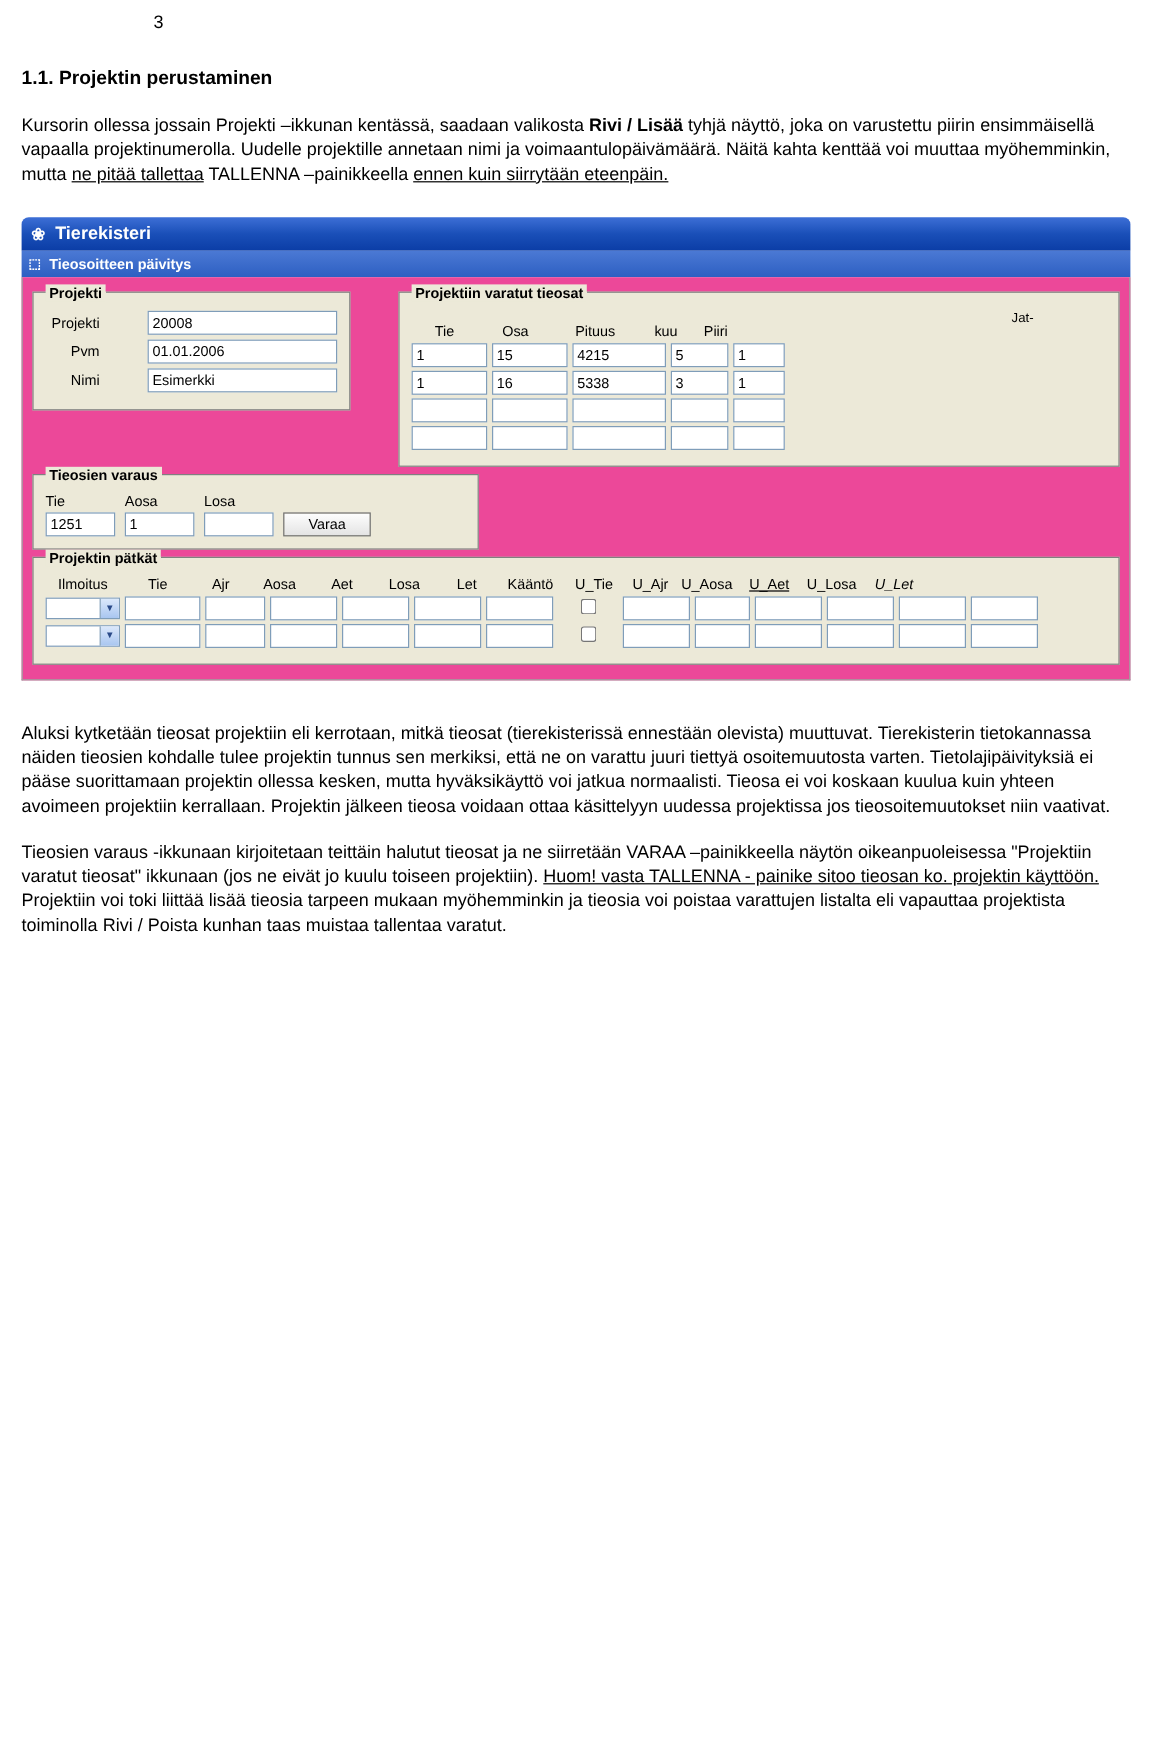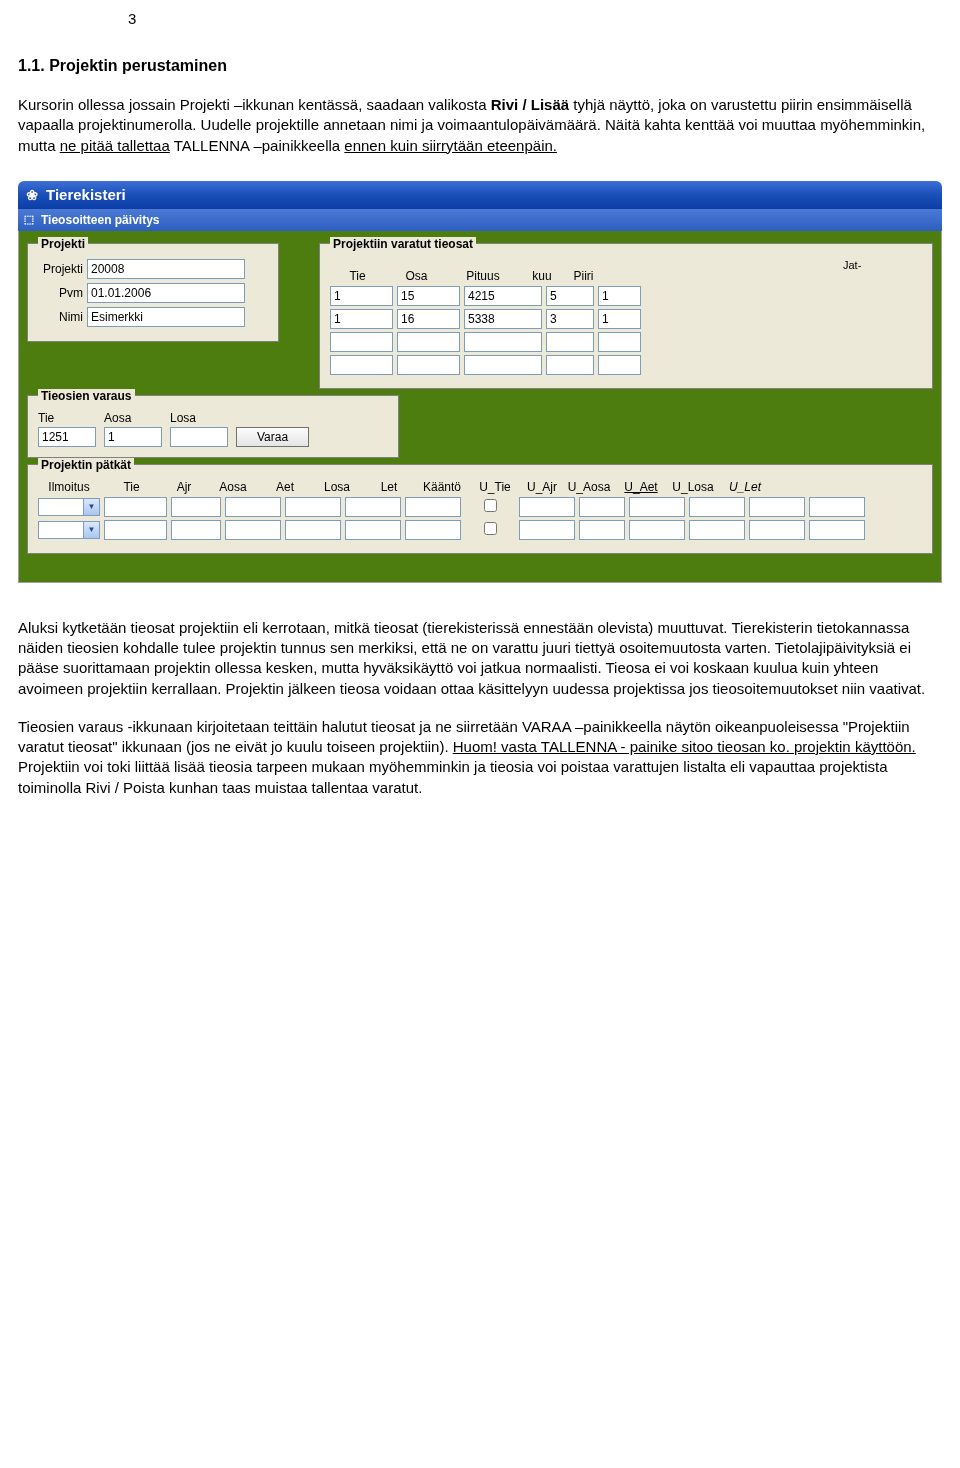--- a/index.html
+++ b/index.html
@@ -79,24 +79,24 @@
     font-weight: bold;
     font-size: 12px;
     gap: 5px;
   }
   .subheader .small-icon {
     width: 14px; height: 14px;
     display: flex; align-items: center; justify-content: center;
     font-size: 11px;
   }
   .workarea {
-    background: #4d7c0f;
+    background: #ec4899;
     border: 1px solid #a0a0a0;
     border-top: none;
-    padding: 6px 8px 28px 8px;
+    padding: 6px 8px 12px 8px;
   }
   .toprow {
     display: flex;
     gap: 40px;
     align-items: flex-start;
   }
   fieldset.grp {
     border: 1px solid #808080;
     padding: 8px 10px 10px 10px;
     margin: 0;
@@ -123,21 +123,21 @@
   }
   input[type="text"].win-input {
     border: 1px solid #7f9db9;
     background: #fff;
     font-size: 12px;
     padding: 1px 3px;
     height: 16px;
     box-sizing: content-box;
     font-family: Tahoma, Arial, sans-serif;
   }
-  .w150 { width: 150px; }
+  .w150 { width: 150px; margin-left: 36px; }
   .w60 { width: 50px; }
 
   .varatut-head, .varatut-row {
     display: flex;
     gap: 4px;
     margin-bottom: 3px;
   }
   .varatut-head > div {
     font-size: 12px;
     text-align: center;

